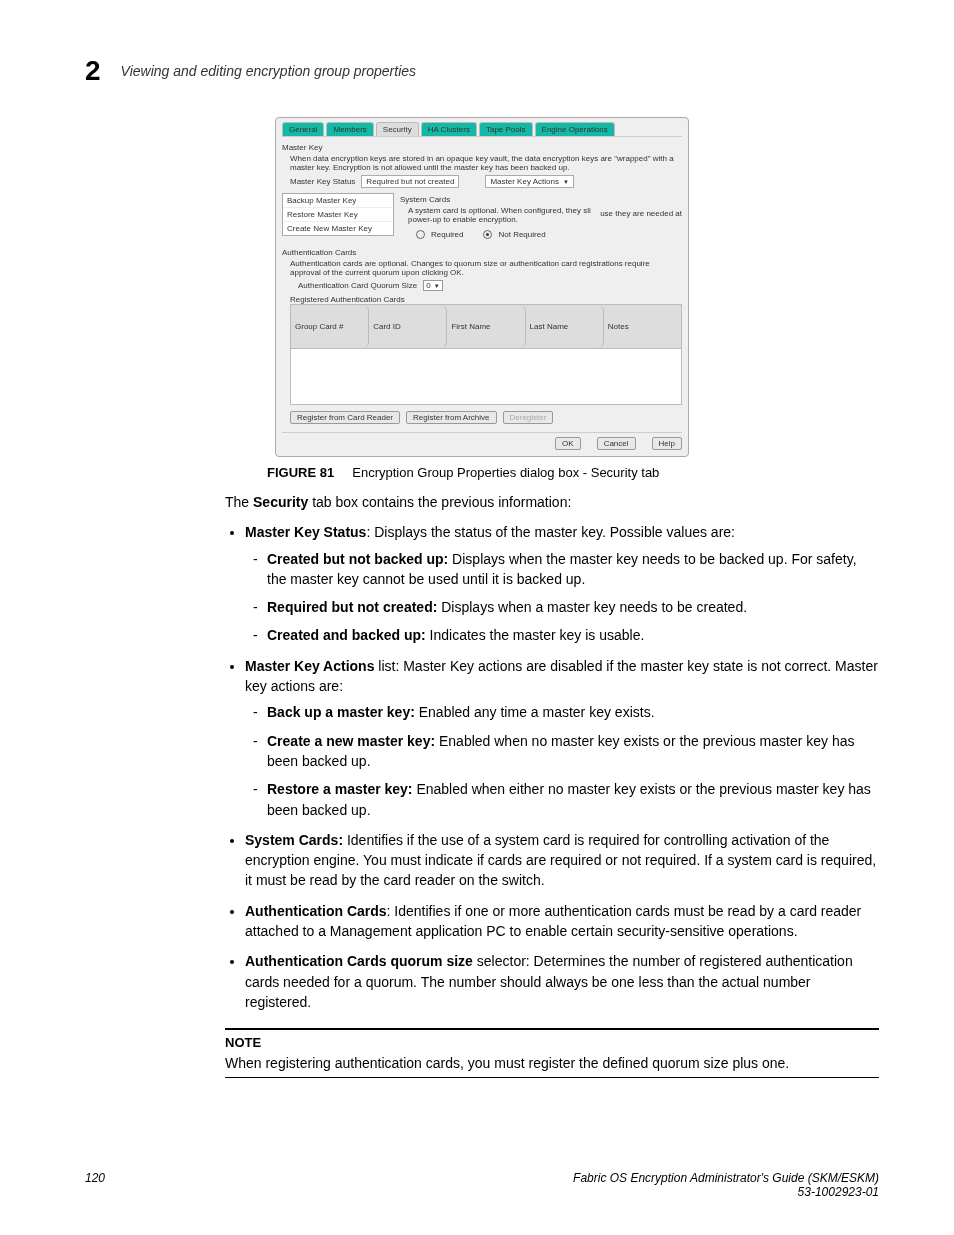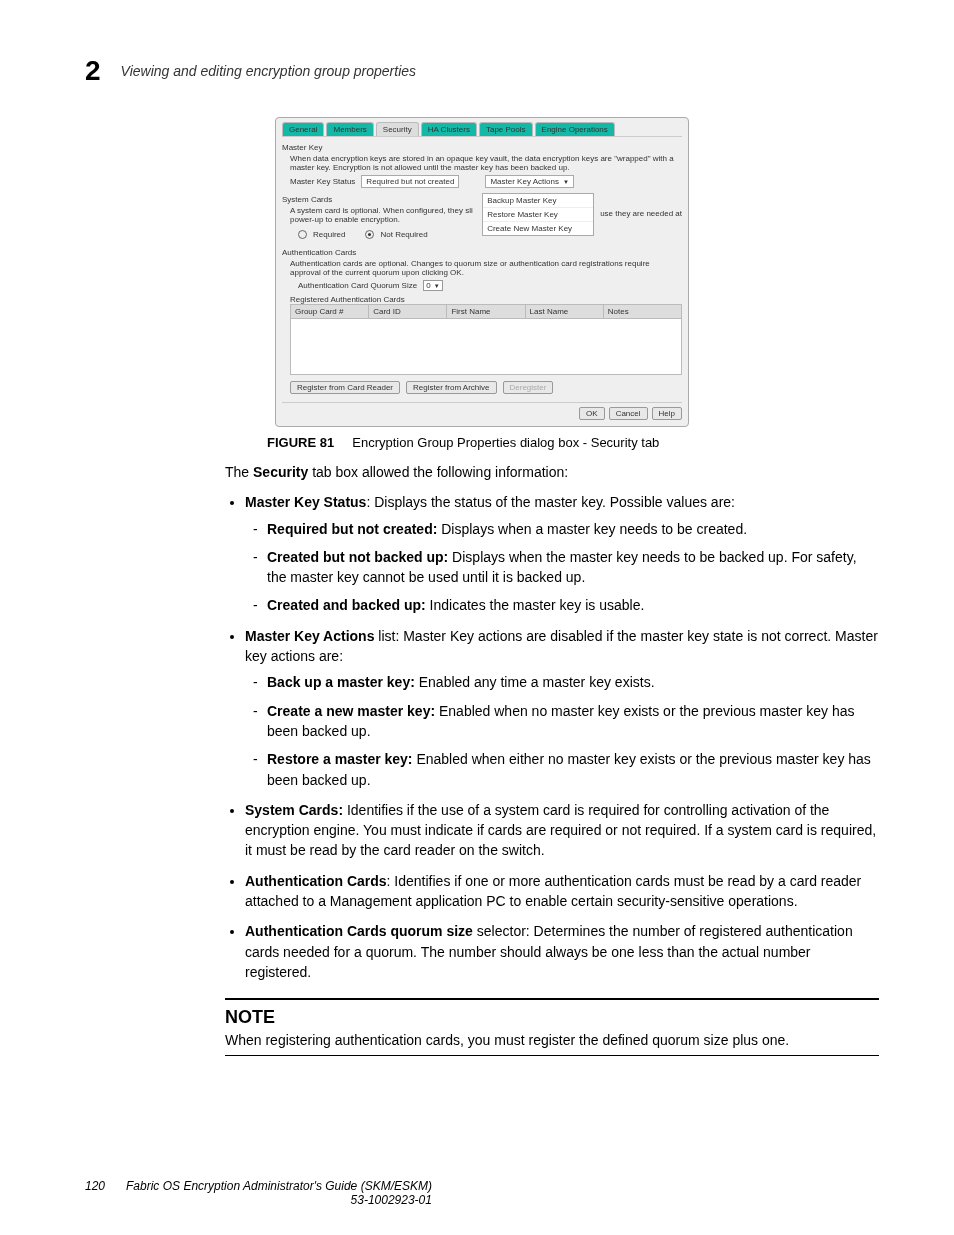--- a/index.html
+++ b/index.html
@@ -107,40 +107,41 @@
     content: ""; position: absolute; width: 3px; height: 3px; background: #333; border-radius: 50%; top: 2px; left: 2px;
   }
   .table-head {
     display: flex;
     background: #ddd;
     border: 1px solid #bbb;
     border-bottom: none;
   }
   .table-head > div {
     flex: 1;
-    padding: 2px 4px;
+    padding: 17px 4px;
     border-right: 1px solid #bbb;
+    border-radius: 6px;
   }
   .table-body {
     height: 55px;
     background: #fff;
     border: 1px solid #bbb;
   }
   .btn {
     border: 1px solid #999;
     background: #e8e8e8;
     padding: 1px 6px;
     border-radius: 2px;
     display: inline-block;
   }
   .btn.disabled { color: #aaa; }
   .dlg-footer {
     display: flex;
     justify-content: flex-end;
-    gap: 4px;
+    gap: 16px;
     margin-top: 8px;
     border-top: 1px solid #ccc;
     padding-top: 4px;
   }
   .small-select {
     border: 1px solid #999; background: #fff; padding: 0 2px; display: inline-flex; align-items:center; gap:3px;
   }
   .flex-between { display:flex; justify-content:space-between; align-items:flex-start; gap:6px; }
 
   
@@ -176,31 +177,30 @@
     content: "-";
     position: absolute;
     left: -14px;
   }
   .note-block {
     border-top: 2px solid #000;
     border-bottom: 1px solid #000;
     margin-top: 16px;
     padding: 4px 0;
   }
-  .note-label { font-weight: bold; font-size: 18px; }
+  .note-label { font-weight: bold; font-size: 13px; }
   .footer {
     position: absolute;
-    bottom: 28px;
+    bottom: 36px;
     left: 85px;
     right: 75px;
     display: flex;
-    justify-content: flex-start;
+    justify-content: space-between;
     font-size: 12px;
     font-style: italic;
-    gap: 21px;
   }
   .footer .right { text-align: right; }
 </style>
 </head>
 <body>
 
 <div class="page">
 
   <div class="header-row">
     <div class="chapter-num">2</div>
@@ -224,41 +224,41 @@
         <span>Master Key Status</span>
         <span class="boxed">Required but not created</span>
         <span style="margin-left:20px;" class="dropdown">
           <span>Master Key Actions</span>
           <span class="arrow">▼</span>
         </span>
       </div>
     </div>
 
     <div class="flex-between">
+      <div>
+        <div class="menu">
+          <div class="menu-item">Backup Master Key</div>
+          <div class="menu-item">Restore Master Key</div>
+          <div class="menu-item">Create New Master Key</div>
+        </div>
+      </div>
       <div style="flex:1;">
         <div class="sec-title">System Cards</div>
         <div class="sec-body">
           <div>A system card is optional. When configured, they sli</div>
           <div>power-up to enable encryption.</div>
           <div class="row" style="margin-left:8px; margin-top:6px;">
             <span class="radio"></span>
             <span>Required</span>
             <span style="width:8px;"></span>
             <span class="radio sel"></span>
             <span>Not Required</span>
           </div>
         </div>
       </div>
-      <div>
-        <div class="menu">
-          <div class="menu-item">Backup Master Key</div>
-          <div class="menu-item">Restore Master Key</div>
-          <div class="menu-item">Create New Master Key</div>
-        </div>
-      </div>
       <div style="padding-top:18px;">use they are needed at</div>
     </div>
 
     <div class="sec-title" style="margin-top:6px;">Authentication Cards</div>
     <div class="sec-body">
       <div>Authentication cards are optional. Changes to quorum size or authentication card registrations require approval of the current quorum upon clicking OK.</div>
       <div class="row" style="margin-left:8px;">
         <span>Authentication Card Quorum Size</span>
         <span class="small-select">
           <span>0</span>
@@ -289,29 +289,29 @@
   </div>
 
   <div class="figure-caption">
     <b>FIGURE 81</b>
     &nbsp;&nbsp;&nbsp;
     <span>Encryption Group Properties dialog box - Security tab</span>
   </div>
 
   <div class="body-content">
     <p>
-      <span>The </span><b>Security</b><span> tab box allowed the following information:</span>
+      <span>The </span><b>Security</b><span> tab box contains the previous information:</span>
     </p>
 
     <ul class="bullets">
       <li>
         <b>Master Key Status</b><span>: Displays the status of the master key. Possible values are:</span>
         <ul class="dashes">
+          <li><b>Created but not backed up:</b><span> Displays when the master key needs to be backed up. For safety, the master key cannot be used until it is backed up.</span></li>
           <li><b>Required but not created:</b><span> Displays when a master key needs to be created.</span></li>
-          <li><b>Created but not backed up:</b><span> Displays when the master key needs to be backed up. For safety, the master key cannot be used until it is backed up.</span></li>
           <li><b>Created and backed up:</b><span> Indicates the master key is usable.</span></li>
         </ul>
       </li>
       <li>
         <b>Master Key Actions</b><span> list: Master Key actions are disabled if the master key state is not correct. Master key actions are:</span>
         <ul class="dashes">
           <li><b>Back up a master key:</b><span> Enabled any time a master key exists.</span></li>
           <li><b>Create a new master key:</b><span> Enabled when no master key exists or the previous master key has been backed up.</span></li>
           <li><b>Restore a master key:</b><span> Enabled when either no master key exists or the previous master key has been backed up.</span></li>
         </ul>

